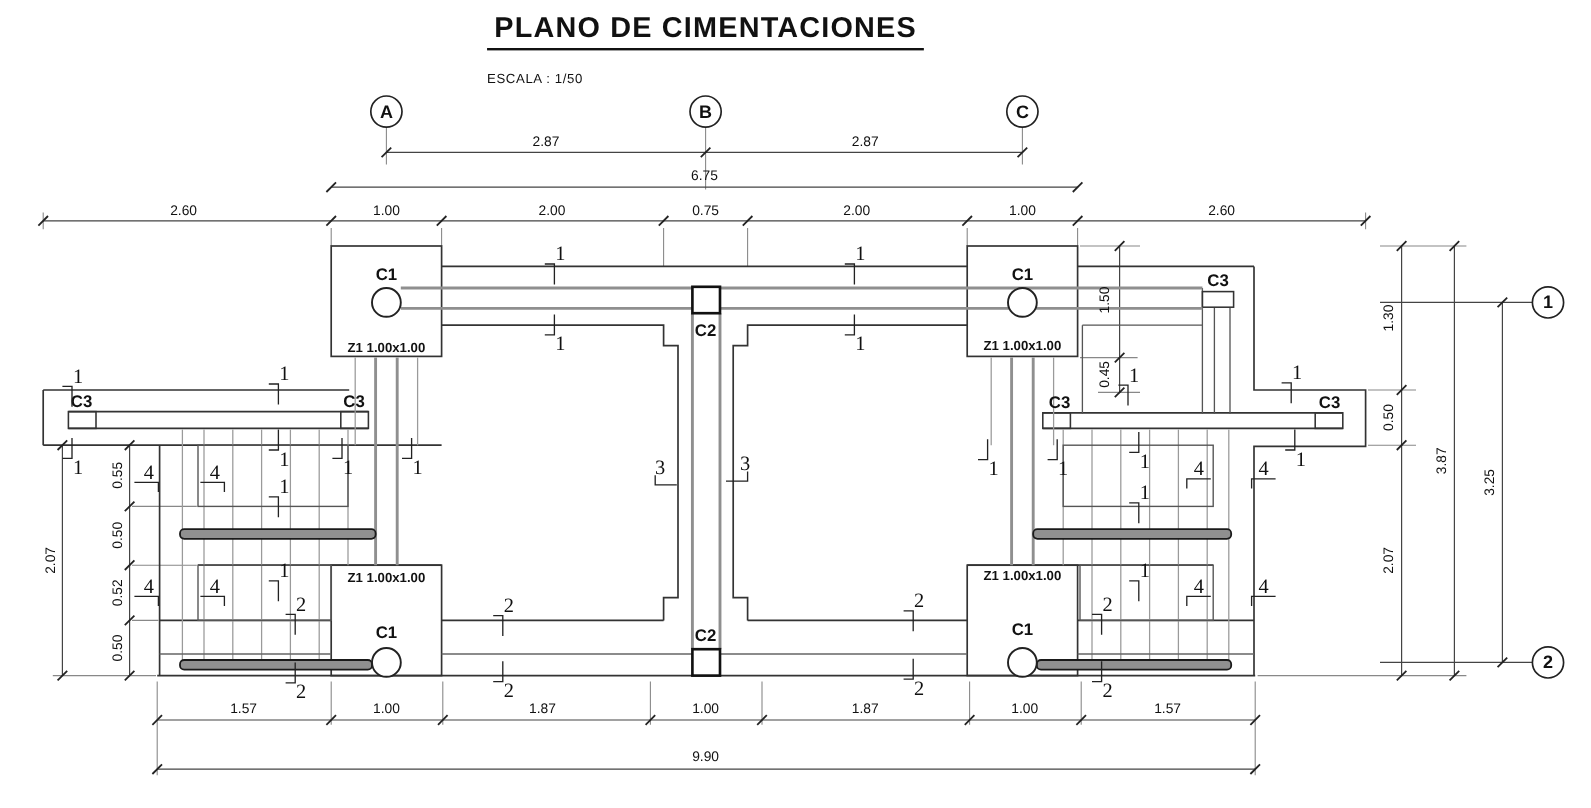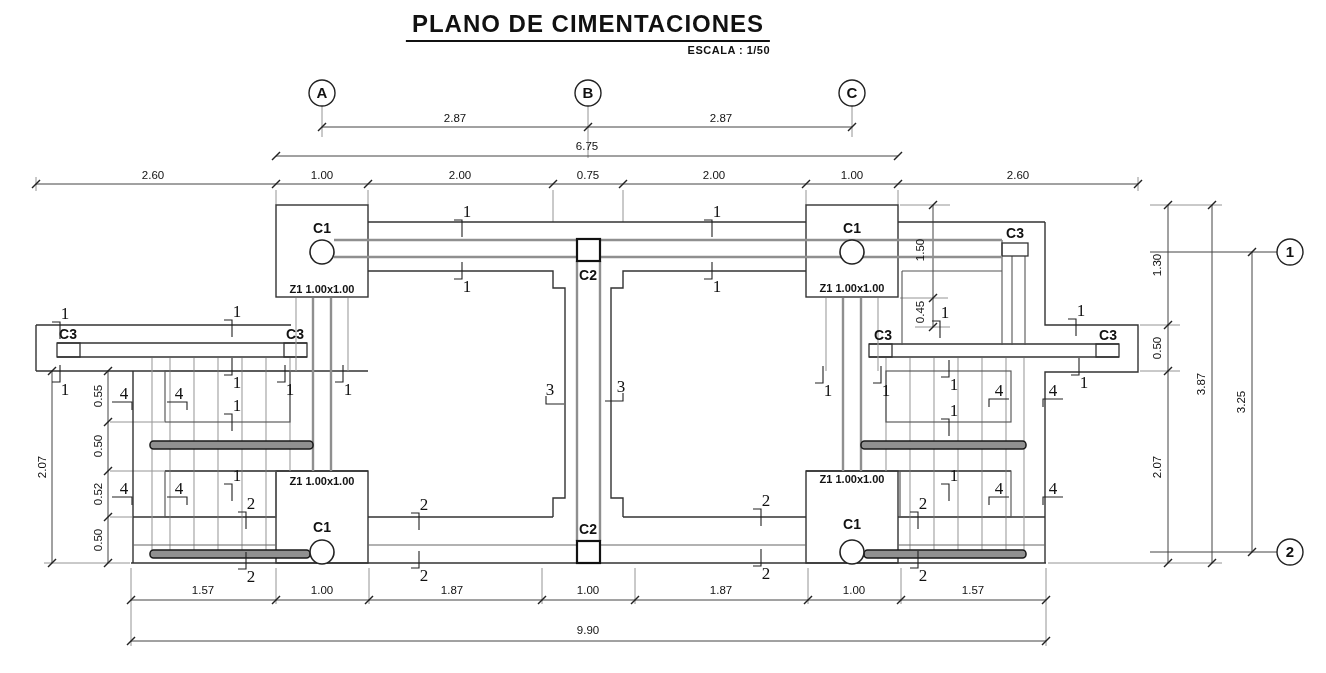--- a/index.html
+++ b/index.html
@@ -1,21 +1,21 @@
 <!DOCTYPE html>
 <html><head>
 <meta charset="utf-8">
 <style>
   html,body{margin:0;padding:0;background:#fff;}
   #stage{position:relative;width:1326px;height:673px;background:#fff;overflow:hidden;
          font-family:"Liberation Sans",sans-serif;}
-  #titlewrap{position:absolute;left:588px;top:10px;transform:translateX(-50%);text-align:right;z-index:5;}
+  #titlewrap{position:absolute;left:588px;top:10px;transform:translateX(-50%);text-align:left;z-index:5;}
   #title{display:inline-block;font-size:24px;font-weight:bold;letter-spacing:1px;color:#111;
          border-bottom:2.5px solid #111;padding:0 6px 2px 6px;white-space:nowrap;}
-  #scale{font-size:11px;font-weight:bold;color:#111;margin-top:2px;letter-spacing:.5px;}
+  #scale{font-size:11px;font-weight:normal;color:#111;margin-top:18px;letter-spacing:.5px;}
   svg{position:absolute;left:0;top:0;}
   text{font-family:"Liberation Sans",sans-serif;fill:#111;}
   .dimtxt{font-size:11.5px;}
   .lbl{font-size:14px;font-weight:bold;}
   .lblsm{font-size:11px;font-weight:bold;}
   .bub{font-size:15px;font-weight:bold;}
   .mknum{font-family:"Liberation Serif",serif;font-size:17px;}
 </style>
 </head>
 <body>

